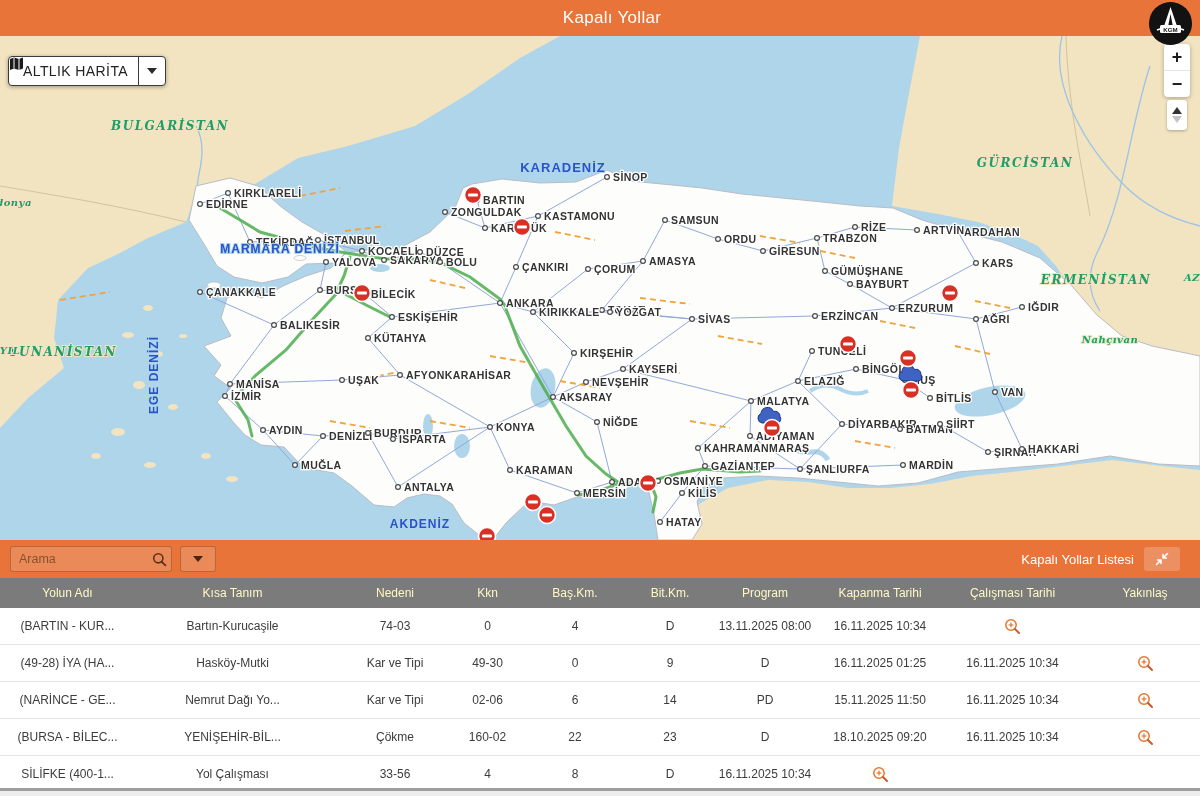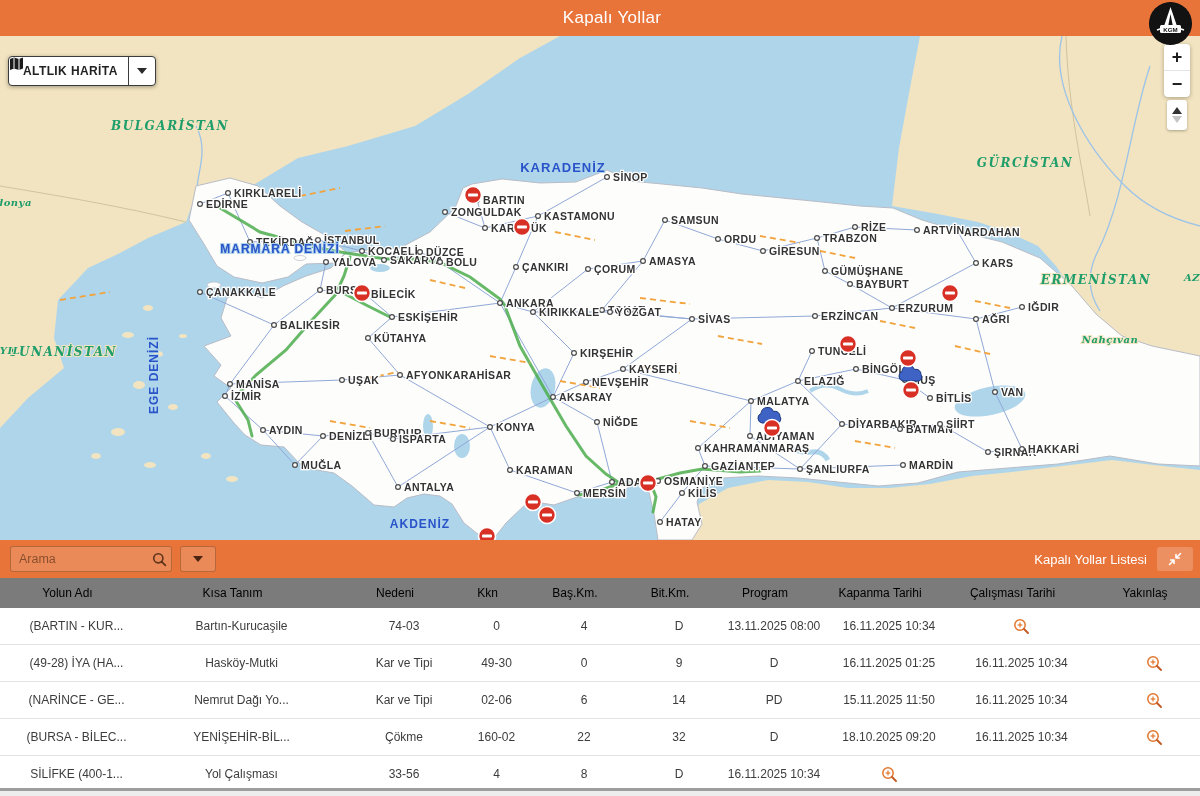--- a/index.html
+++ b/index.html
@@ -22,21 +22,21 @@
   .sealabel{font:bold 12px "Liberation Sans",sans-serif;fill:#2953C9;letter-spacing:1px;
             paint-order:stroke;stroke:#AFD5EB;stroke-width:2px;text-anchor:middle;}
   .sealabel.big{font-size:13px;}
   .countrylabel{font:italic bold 12px "DejaVu Serif",serif;fill:#1F9D6B;letter-spacing:1.5px;
                 paint-order:stroke;stroke:#F2E4C0;stroke-width:2px;text-anchor:middle;}
   .countrylabel.small{font-size:10px;letter-spacing:.5px;}
 
   .basemap-ctl{position:absolute;left:8px;top:20px;height:28px;background:#fff;border:1.5px solid #3c3c3c;
                border-radius:4px;display:flex;align-items:center;box-shadow:0 1px 4px rgba(0,0,0,.35);
                cursor:pointer;z-index:20;}
-  .basemap-ctl .lbl{font-size:12px;font-weight:bold;color:#222;letter-spacing:.4px;padding:0 10px 0 6px;}
+  .basemap-ctl .lbl{font-size:14px;font-weight:normal;color:#222;letter-spacing:.4px;padding:0 10px 0 6px;}
   .basemap-ctl .ic{padding-left:8px;display:flex;align-items:center;}
   .basemap-ctl .caret-box{width:26px;height:28px;border-left:1.5px solid #3c3c3c;display:flex;
                           align-items:center;justify-content:center;}
   .caret{width:0;height:0;border-left:5px solid transparent;border-right:5px solid transparent;
          border-top:6px solid #2b2b2b;}
 
   .zoomctl{position:absolute;right:10px;top:8px;width:26px;background:#fff;border-radius:4px;
            box-shadow:0 1px 4px rgba(0,0,0,.3);z-index:20;overflow:hidden;}
   .zoomctl .zb{width:26px;height:26px;display:flex;align-items:center;justify-content:center;
                font-size:18px;font-weight:bold;color:#1c1c1c;cursor:pointer;}
@@ -55,31 +55,31 @@
   .search-box{margin-left:10px;width:160px;height:24px;background:rgba(255,255,255,.16);
               border:1px solid rgba(90,40,10,.35);border-radius:3px;display:flex;align-items:center;gap:26px;}
   .search-box input{flex:1;min-width:0;background:transparent;border:none;outline:none;
                     font-size:12.5px;color:#3a1c08;padding:0 4px 0 8px;}
   .search-box input::placeholder{color:rgba(55,28,8,.55);}
   .search-ic{width:24px;display:flex;align-items:center;justify-content:center;}
   .dd-box{margin-left:8px;width:34px;height:24px;background:rgba(255,255,255,.16);
           border:1px solid rgba(90,40,10,.35);border-radius:3px;display:flex;align-items:center;
           justify-content:center;cursor:pointer;}
   .dd-box .caret{border-top-color:#4a2410;}
-  .toolbar-right{margin-left:auto;display:flex;align-items:center;gap:10px;padding-right:7px;}
+  .toolbar-right{margin-left:auto;display:flex;align-items:center;gap:10px;padding-right:20px;}
   .list-lbl{color:#fff;font-size:13px;}
   .collapse-btn{width:36px;height:24px;border-radius:3px;background:rgba(255,255,255,.20);
                 display:flex;align-items:center;justify-content:center;cursor:pointer;}
 
   
   .grid{position:absolute;left:0;top:578px;width:1200px;}
   .thead,.trow{display:grid;grid-template-columns:135px 195px 130px 55px 120px 70px 120px 110px 155px 110px;}
   .thead{background:#7B7B7B;height:30px;}
-  .thead .hcell{display:flex;align-items:center;justify-content:center;color:#000000;font-size:12px;}
-  .trow{height:36px;background:#fff;border-bottom:1px solid #e3e3e3;padding-left:9px;}
+  .thead .hcell{display:flex;align-items:center;justify-content:center;color:#fef9c3;font-size:12px;}
+  .trow{height:36px;background:#fff;border-bottom:1px solid #e3e3e3;}
   .tcell{display:flex;align-items:center;justify-content:center;font-size:12px;color:#3c3c3c;
          white-space:nowrap;overflow:hidden;}
   .zoomcell{cursor:pointer;}
   .bottom-strip{position:absolute;left:0;top:788px;width:1200px;height:8px;background:#ededed;
                 border-top:3px solid #9e9e9e;box-sizing:border-box;}
 </style>
 </head>
 <body>
 
 <div class="stage">
@@ -587,21 +587,21 @@
               <line x1="4.6" y1="7" x2="9.4" y2="7" stroke="#E2762E" stroke-width="1.2"></line>
             </svg>
           </div>
         </div>
         <div class="trow">
           <div class="tcell">(BURSA - BİLEC...</div>
           <div class="tcell">YENİŞEHİR-BİL...</div>
           <div class="tcell">Çökme</div>
           <div class="tcell">160-02</div>
           <div class="tcell">22</div>
-          <div class="tcell">32</div>
+          <div class="tcell">23</div>
           <div class="tcell">D</div>
           <div class="tcell">18.10.2025 09:20</div>
           <div class="tcell">16.11.2025 10:34</div>
           <div class="tcell zoomcell">
             <svg width="17" height="17" viewBox="0 0 17 17">
               <circle cx="7" cy="7" r="5.2" fill="none" stroke="#E2762E" stroke-width="1.5"></circle>
               <line x1="11" y1="11" x2="15" y2="15" stroke="#C45B24" stroke-width="1.9" stroke-linecap="round"></line>
               <line x1="7" y1="4.6" x2="7" y2="9.4" stroke="#E2762E" stroke-width="1.2"></line>
               <line x1="4.6" y1="7" x2="9.4" y2="7" stroke="#E2762E" stroke-width="1.2"></line>
             </svg>

